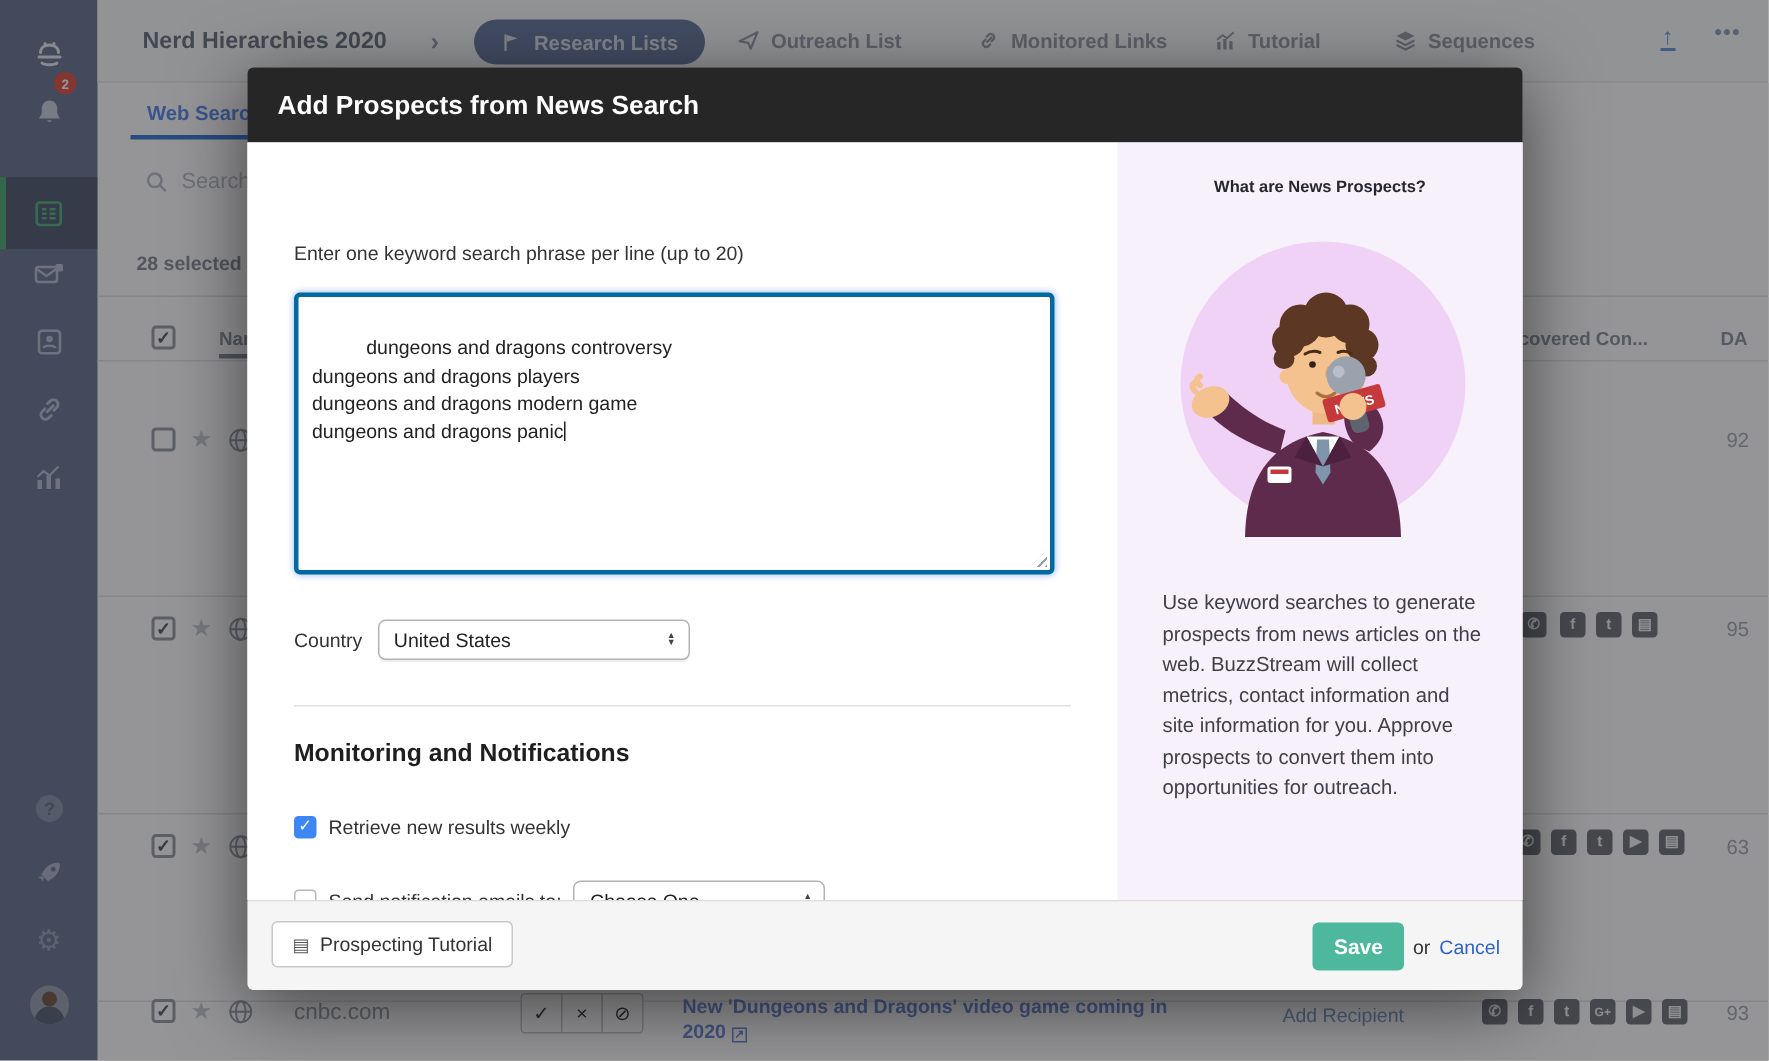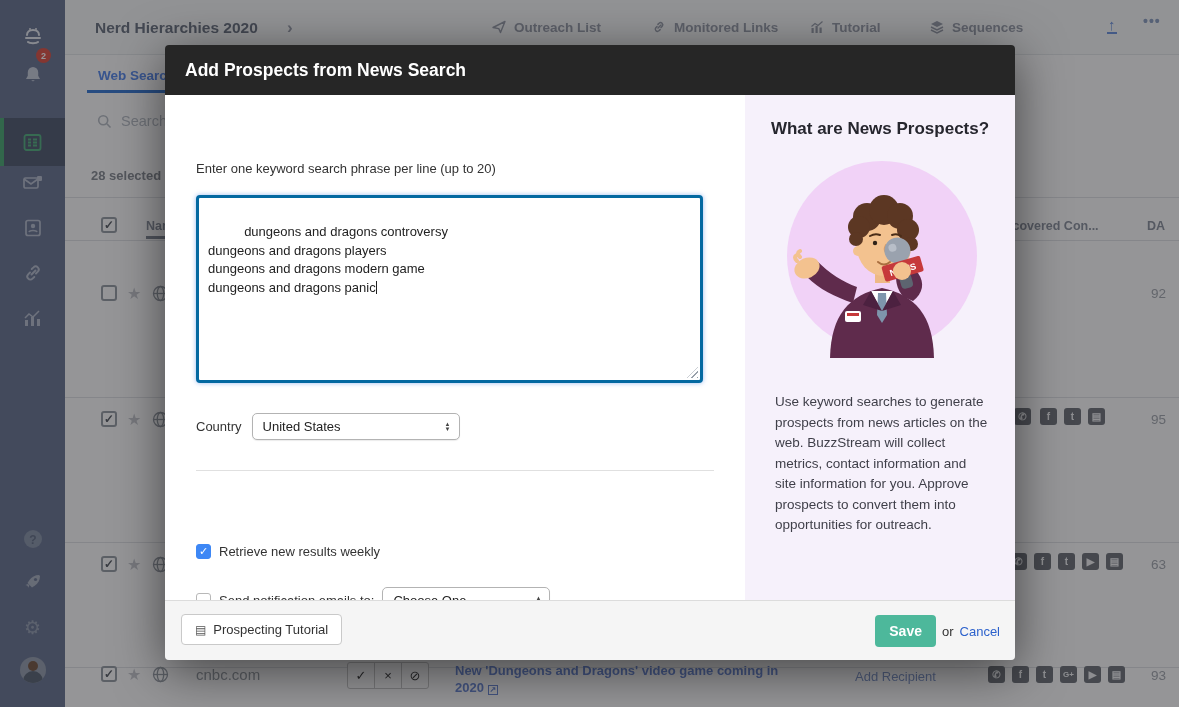--- a/index.html
+++ b/index.html
@@ -62,21 +62,21 @@
   .country-row { position:absolute; left:31px; top:318px; display:flex; align-items:center; gap:10px; font-size:13px; color:#333; }
   .sel { height:27px; background:#fff; border:1px solid #b3b3b3; border-radius:5px; box-shadow:0 1px 1px rgba(0,0,0,0.08); display:flex; align-items:center; justify-content:space-between; padding:0 8px 0 10px; font-size:13px; color:#222; }
   .sel-arrows { display:flex; flex-direction:column; line-height:5px; font-size:6px; color:#444; margin-left:8px; }
   .m-div { position:absolute; left:31px; top:375px; width:518px; height:1px; background:#e0e0e0; }
   .m-h2 { position:absolute; left:31px; top:398px; font-size:16.5px; font-weight:bold; color:#1f1f1f; }
   .chk-row { position:absolute; left:31px; display:flex; align-items:center; gap:8px; font-size:13px; color:#333; }
   .chk { width:15px; height:15px; border-radius:3px; display:flex; align-items:center; justify-content:center; font-size:11px; line-height:1; }
   .chk.on { background:#3d87f5; border:1px solid #3d87f5; color:#fff; }
   .chk.off { background:#fff; border:1px solid #b8b8b8; }
   .m-right { position:absolute; left:580px; top:0; width:270px; height:505px; background:#f6f1fb; }
-  .info-title { position:absolute; left:0; top:24px; width:270px; text-align:center; font-size:17px; font-weight:bold; color:#26262e; }
+  .info-title { position:absolute; left:0; top:24px; width:270px; text-align:center; font-size:11px; font-weight:bold; color:#26262e; }
   .illus { position:absolute; left:30px; top:58px; }
   .info-body { position:absolute; left:30px; top:297px; width:216px; font-size:13.5px; line-height:1.52; color:#3f3f49; }
   .m-footer { height:60px; background:#f5f5f5; border-top:1px solid #dcdcdc; border-radius:0 0 4px 4px; position:relative; }
   .tut-btn { position:absolute; left:16px; top:13px; height:31px; background:#fff; border:1px solid #c9c9c9; border-radius:4px; display:flex; align-items:center; gap:7px; padding:0 13px; font-size:13px; color:#333; }
   .tut-icon { font-size:12px; color:#555; }
   .foot-right { position:absolute; right:15px; top:0; height:60px; display:flex; align-items:center; gap:6px; font-size:13px; color:#333; }
   .save-btn { height:32px; padding:0 14px; background:#4db89b; border:none; border-radius:4px; color:#fff; font-size:14px; font-weight:bold; display:flex; align-items:center; }
   .cancel-link { color:#2d62cc; }
 </style>
 </head>
@@ -153,20 +153,27 @@
       <span style="font-size:19px; color:#9aa4b6">⚙</span>
     </div>
     <div class="sb-item" style="top:648px">
       <div class="avatar"></div>
     </div>
   </div>
 
   <div class="topnav">
     <div class="nav-title">Nerd Hierarchies 2020</div>
     <div class="nav-chevron">›</div>
+    <div class="nav-pill">
+      <svg width="14" height="14" viewBox="0 0 14 14">
+          <path d="M3 13V2" stroke="#dfe5ee" stroke-width="1.5"></path>
+          <path d="M3.8 2.3L11 4.5 3.8 6.8z" fill="#dfe5ee"></path>
+        </svg>
+      <span>Research Lists</span>
+    </div>
     <div class="nav-item" style="left:427px">
       <svg width="14" height="14" viewBox="0 0 14 14">
           <path d="M1 7.5L13 1.5 8.5 12.5 6.8 8.6z" fill="none" stroke="#9ba1ad" stroke-width="1.4" stroke-linejoin="round"></path>
         </svg>
       <span>Outreach List</span>
     </div>
     <div class="nav-item" style="left:587px">
       <svg width="14" height="14" viewBox="0 0 14 14" fill="none" stroke="#9ba1ad" stroke-width="1.5" stroke-linecap="round">
         <path d="M6 8l3-3"></path>
           <path d="M5 6.5L3.8 7.7a2.2 2.2 0 0 0 3.1 3.1L8.1 9.6"></path>
@@ -300,20 +307,21 @@
           <span>Country</span>
           <div class="sel" style="width:208px">
             <span>United States</span>
             <span class="sel-arrows">
                 <span>▲</span>
                 <span>▼</span>
               </span>
           </div>
         </div>
         <div class="m-div"></div>
+        <div class="m-h2">Monitoring and Notifications</div>
         <div class="chk-row" style="top:449px">
           <span class="chk on">✓</span>
           <span>Retrieve new results weekly</span>
         </div>
         <div class="chk-row" style="top:492px">
           <span class="chk off"></span>
           <span>Send notification emails to:</span>
           <div class="sel" style="width:168px">
             <span>Choose One</span>
             <span class="sel-arrows">

